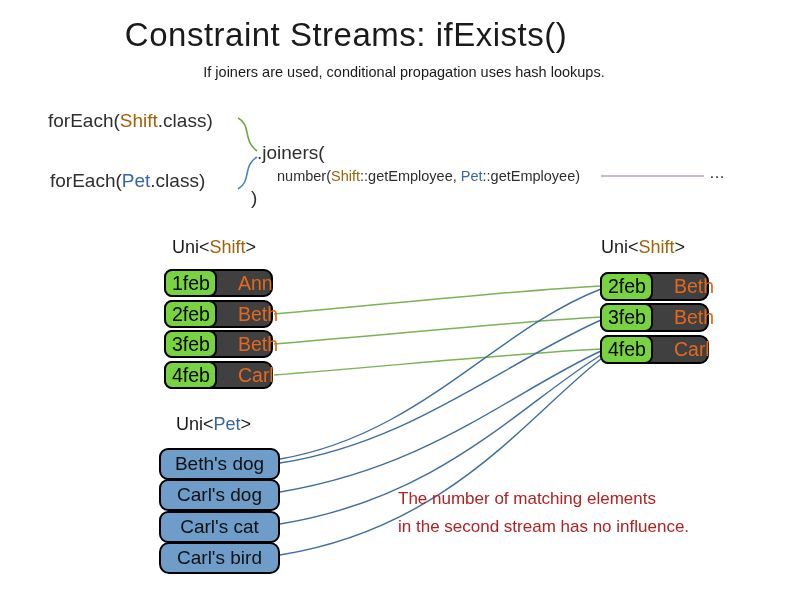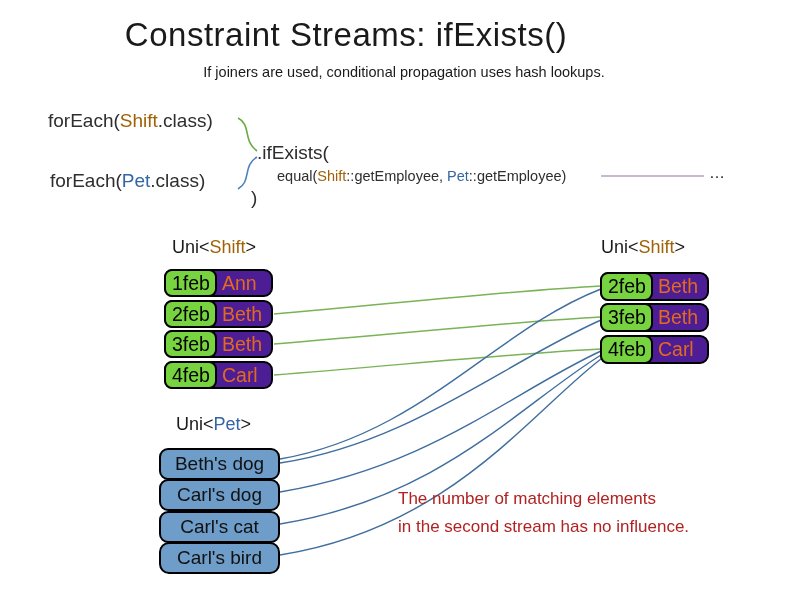--- a/index.html
+++ b/index.html
@@ -10,29 +10,29 @@
   .abs{position:absolute;white-space:nowrap;}
   .title{width:692px;text-align:center;font-size:33px;letter-spacing:0.5px;color:#1a1a1a;}
   .subtitle{width:800px;text-align:center;font-size:14.5px;color:#1a1a1a;}
   .code{font-size:19px;color:#2e2e2e;}
   .code-small{font-size:14.5px;color:#2e2e2e;}
   .green-t{color:#a16207;}
   .blue-t{color:#3465a4;}
   .uni-label{font-size:18px;color:#1a1a1a;}
   .shift-row{
     position:absolute;width:109px;height:28px;box-sizing:border-box;
-    background:#4c1d95;border:2px solid #000;border-radius:9px;
+    background:#404040;border:2px solid #000;border-radius:9px;
     display:flex;align-items:center;font-size:19.5px;
   }
   .shift-date{
     box-sizing:border-box;height:calc(100% + 4px);margin:-2px 0 -2px -2px;
     border:2px solid #000;border-radius:8px;background:#77d33f;
     display:flex;align-items:center;padding:0 5px 0 6px;color:#000;
   }
-  .shift-emp{color:#e2691e;padding-left:5px;}
+  .shift-emp{color:#e2691e;padding-left:21px;}
   .pet-row{
     position:absolute;width:121px;height:32px;box-sizing:border-box;
     background:#6e9dc9;border:2px solid #000;border-radius:9px;
     display:flex;align-items:center;justify-content:center;
     font-size:19px;color:#111;
   }
   .note{font-size:17px;line-height:27.5px;color:#b22222;}
   svg.connectors{position:absolute;left:0;top:0;z-index:0;}
   .layer{position:absolute;left:0;top:0;z-index:1;width:800px;height:600px;pointer-events:none;}
   .layer > *{pointer-events:auto;}
@@ -62,23 +62,23 @@
 
   <div class="layer">
 
     <div class="abs title" style="top:16px;left:0;">Constraint Streams: ifExists()</div>
     <div class="abs subtitle" style="top:64px;left:4px;">If joiners are used, conditional propagation uses hash lookups.</div>
 
     <div class="abs code" style="left:48px;top:110px;"><span>forEach(</span><span class="green-t">Shift</span><span>.class)</span></div>
 
     <div class="abs code" style="left:50px;top:170px;"><span>forEach(</span><span class="blue-t">Pet</span><span>.class)</span></div>
 
-    <div class="abs code" style="left:257px;top:142px;">.ifExists(</div>
+    <div class="abs code" style="left:257px;top:142px;">.joiners(</div>
 
-    <div class="abs code-small" style="left:277px;top:168px;"><span>equal(</span><span class="green-t">Shift</span><span>::getEmployee, </span><span class="blue-t">Pet</span><span>::getEmployee)</span></div>
+    <div class="abs code-small" style="left:277px;top:168px;"><span>number(</span><span class="green-t">Shift</span><span>::getEmployee, </span><span class="blue-t">Pet</span><span>::getEmployee)</span></div>
 
     <div class="abs code" style="left:251px;top:187px;">)</div>
 
     <div class="abs code-small" style="left:709px;top:164px;font-size:16px;color:#1c1c1c;">…</div>
 
     <div class="abs uni-label" style="left:172px;top:237px;"><span>Uni&lt;</span><span class="green-t">Shift</span><span>&gt;</span></div>
 
     <div class="shift-row" style="left:164px;top:269px;">
       <span class="shift-date">1feb</span>
       <span class="shift-emp">Ann</span>

